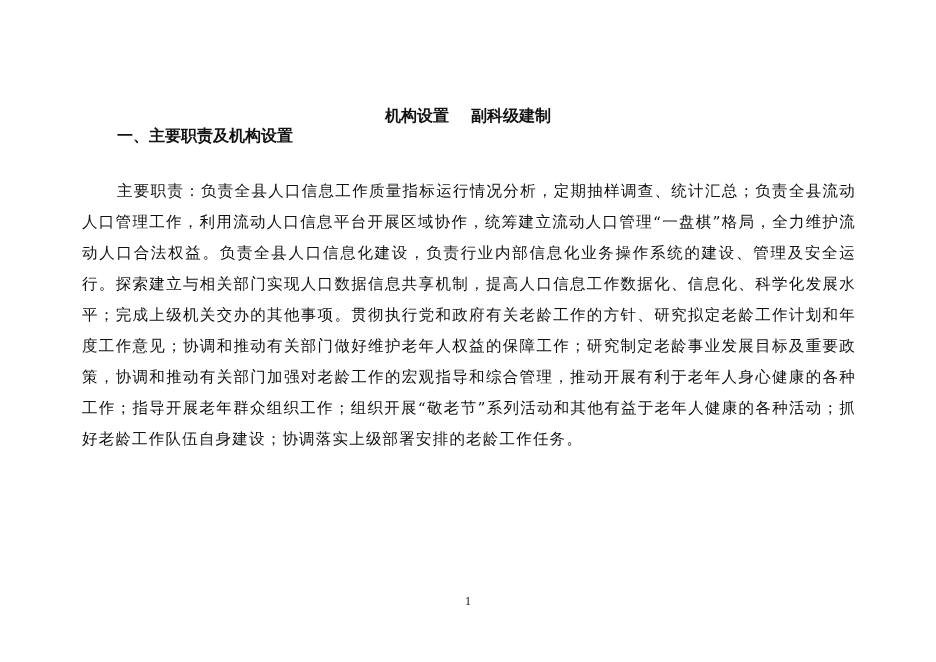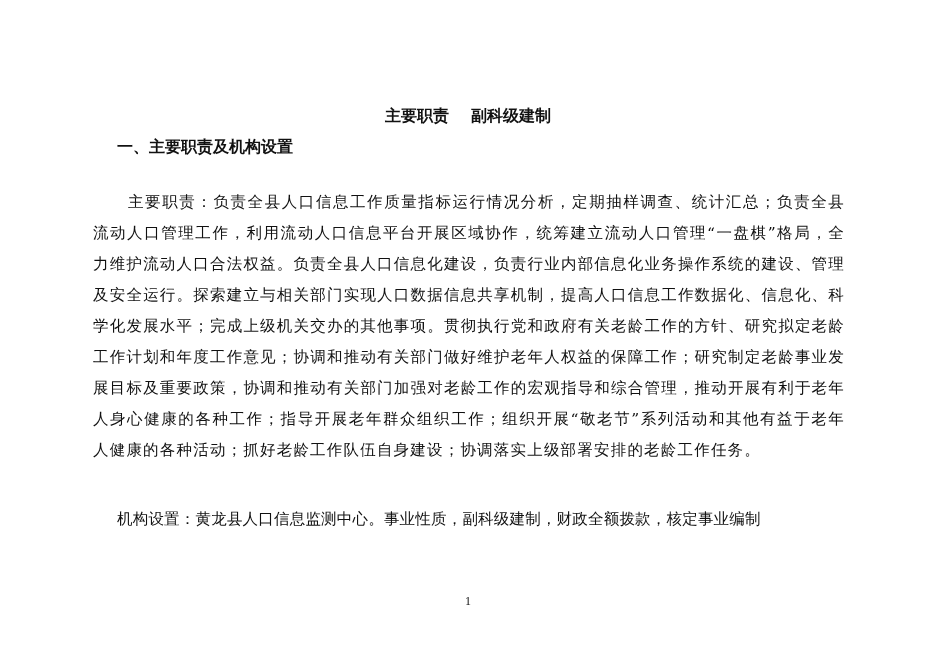--- a/index.html
+++ b/index.html
@@ -3,37 +3,36 @@
 <meta charset="utf-8">
 <style>
   html, body { margin: 0; padding: 0; background: #ffffff; }
   body { width: 936px; height: 662px; position: relative; overflow: hidden;
          font-family: "DejaVu Serif", "Liberation Serif", serif; color: #111; }
   .page { position: absolute; left: 0; top: 0; width: 936px; height: 662px; }
   .title { position: absolute; left: 0; width: 936px; top: 106px; text-align: center;
            font-family: "DejaVu Sans", "Liberation Sans", sans-serif; font-weight: bold;
            font-size: 16px; letter-spacing: 0px; }
   .title .sp { display: inline-block; width: 22px; }
-  .h1 { position: absolute; left: 117px; top: 137px; font-family: Liberation Mono, monospace;
+  .h1 { position: absolute; left: 117px; top: 126px; font-family: Liberation Mono, monospace;
         font-weight: bold; font-size: 16px; }
   .body-text { position: absolute; left: 82px; width: 774px; top: 176px;
                font-size: 15.5px; line-height: 31px; text-align: justify;
                letter-spacing: 1.2px; }
-  .para { margin: 11px; text-indent: 35px; }
+  .para { margin: 0; text-indent: 35px; }
   .para2 { position: absolute; left: 117px; top: 509px; font-size: 15.5px; letter-spacing: 0.2px;
            font-family: "DejaVu Sans", "Liberation Sans", sans-serif; }
   .pagenum { position: absolute; left: 0; width: 936px; top: 594px; text-align: center;
              font-size: 12px; font-family: "Liberation Serif", serif; }
 </style>
 </head>
 <body>
 
 <div class="page">
   <div class="title">
-    <span>主要职责</span><span class="sp"></span><span>副科级建制</span>
+    <span>机构设置</span><span class="sp"></span><span>副科级建制</span>
   </div>
   <div class="h1">一、主要职责及机构设置</div>
   <div class="body-text">
     <p class="para">主要职责：负责全县人口信息工作质量指标运行情况分析，定期抽样调查、统计汇总；负责全县流动人口管理工作，利用流动人口信息平台开展区域协作，统筹建立流动人口管理“一盘棋”格局，全力维护流动人口合法权益。负责全县人口信息化建设，负责行业内部信息化业务操作系统的建设、管理及安全运行。探索建立与相关部门实现人口数据信息共享机制，提高人口信息工作数据化、信息化、科学化发展水平；完成上级机关交办的其他事项。贯彻执行党和政府有关老龄工作的方针、研究拟定老龄工作计划和年度工作意见；协调和推动有关部门做好维护老年人权益的保障工作；研究制定老龄事业发展目标及重要政策，协调和推动有关部门加强对老龄工作的宏观指导和综合管理，推动开展有利于老年人身心健康的各种工作；指导开展老年群众组织工作；组织开展“敬老节”系列活动和其他有益于老年人健康的各种活动；抓好老龄工作队伍自身建设；协调落实上级部署安排的老龄工作任务。</p>
   </div>
-  <div class="para2">机构设置：黄龙县人口信息监测中心。事业性质，副科级建制，财政全额拨款，核定事业编制</div>
   <div class="pagenum">1</div>
 </div>
 
 </body></html>

